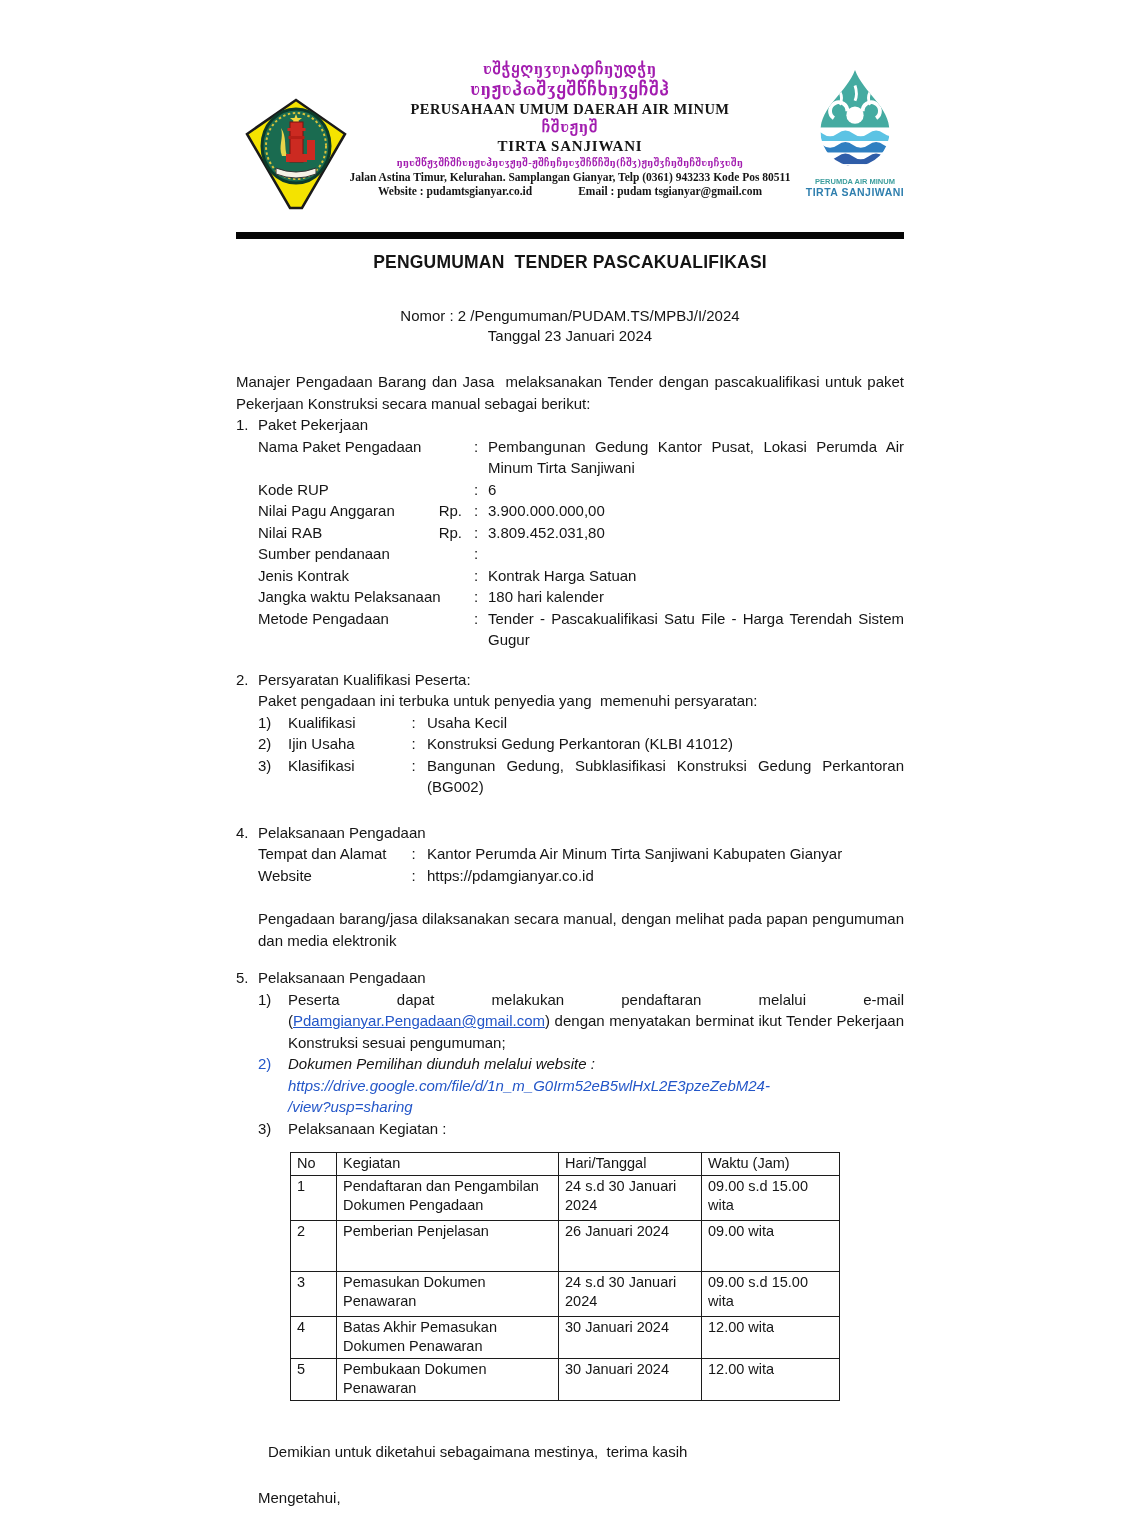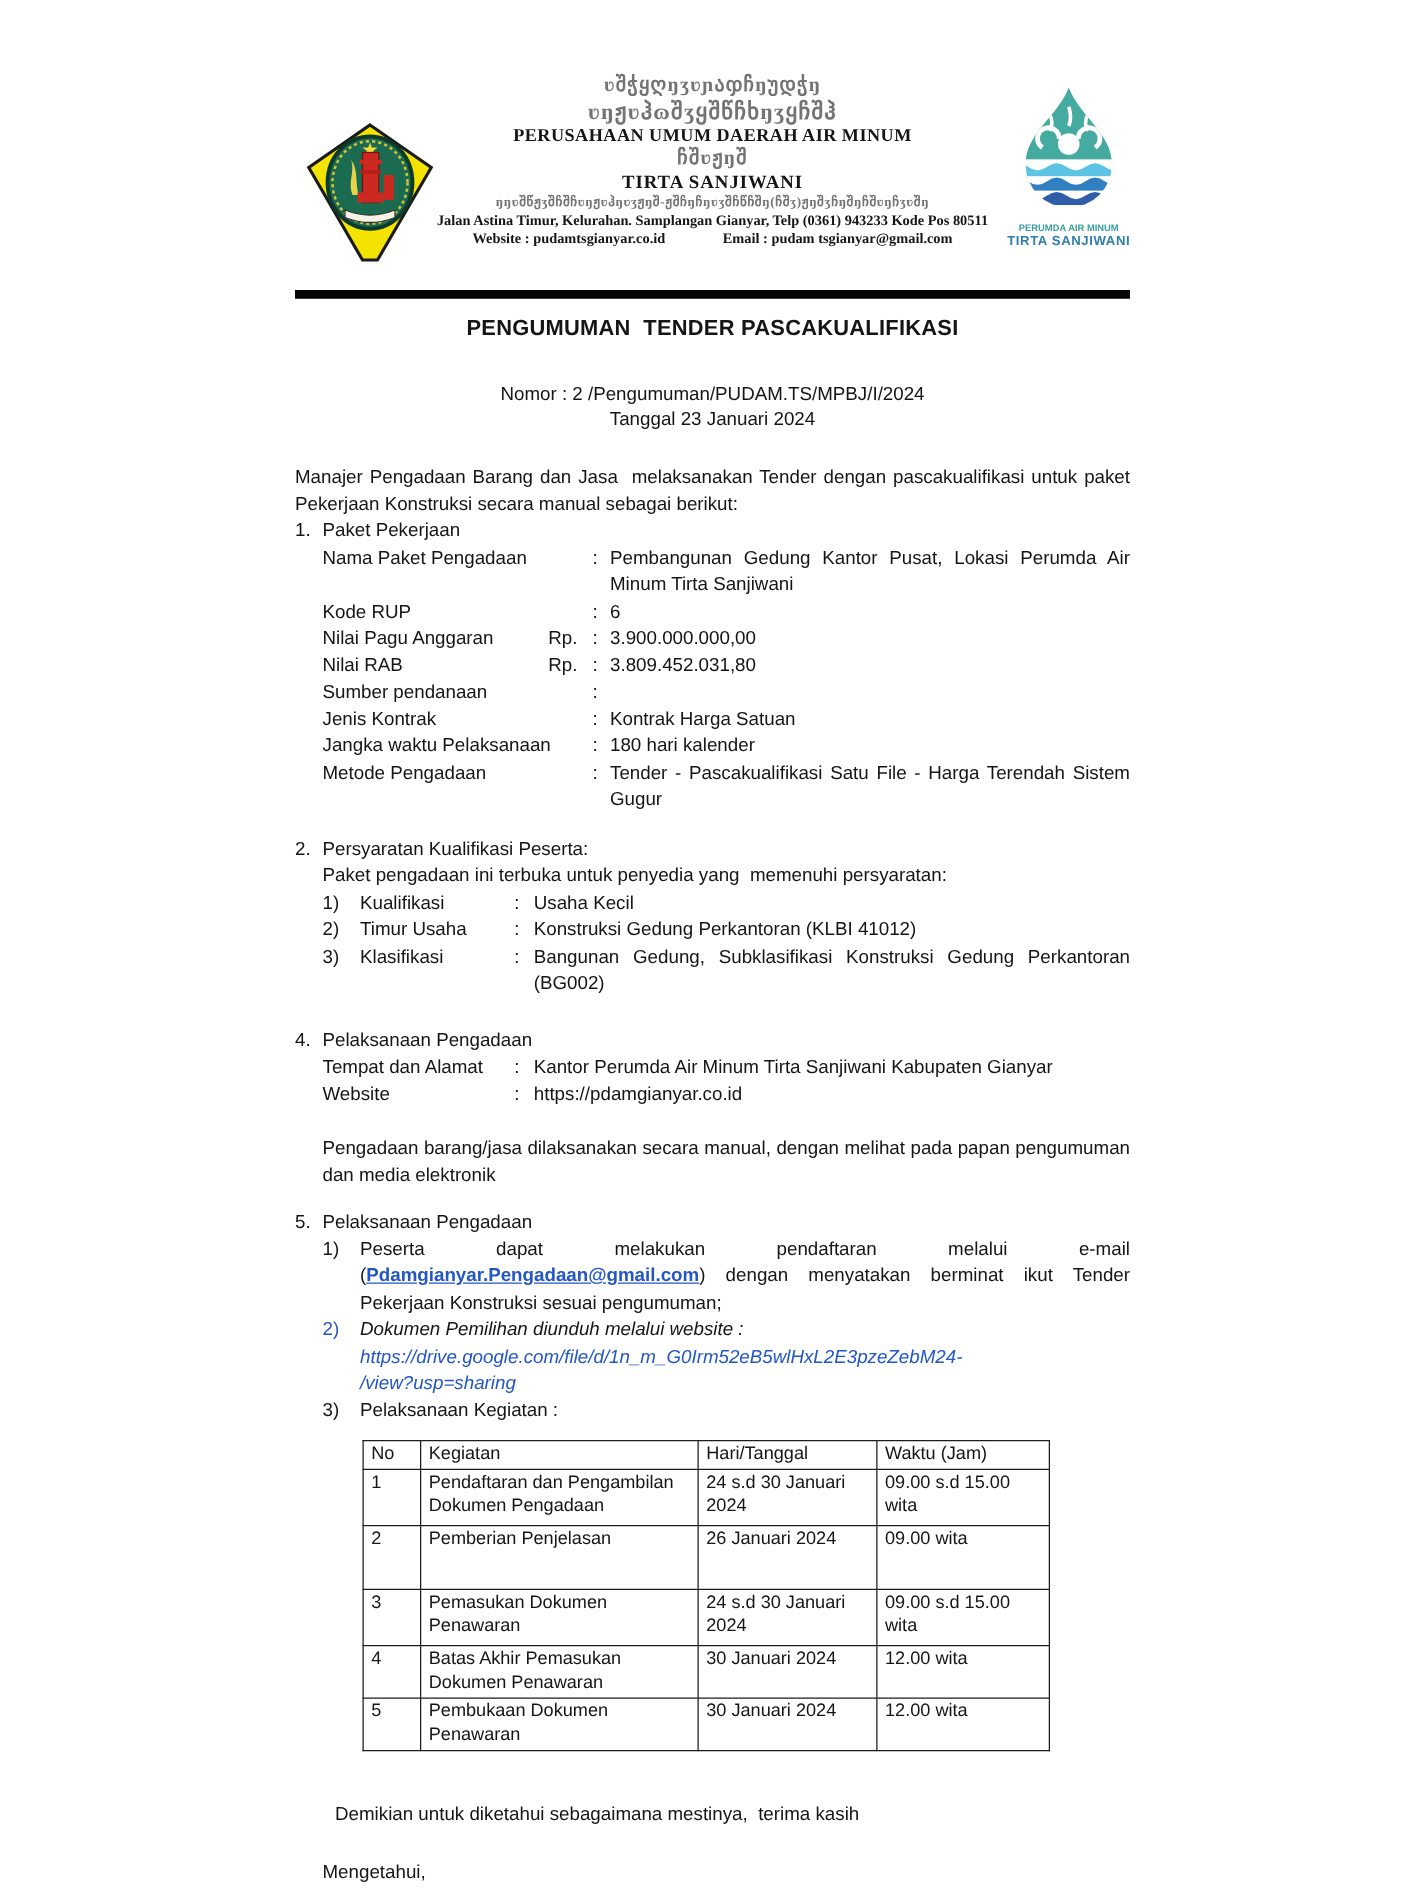--- a/index.html
+++ b/index.html
@@ -6,21 +6,21 @@
   .page{
     position:relative;width:1139px;height:1515px;background:#ffffff;
     overflow:hidden;font-family:"Liberation Sans",sans-serif;color:#151515;
   }
   .content{position:absolute;left:236px;top:60px;width:668px;}
   .pre{white-space:pre-wrap;}
 
   
   .letterhead{position:relative;min-height:168px;font-family:"Liberation Serif",serif;}
   .lh-center{margin:0 104px;text-align:center;line-height:1.12;}
-  .bal{color:#737373;font-weight:bold;}
+  .bal{color:#a21caf;font-weight:bold;}
   .bal1{font-size:16px;letter-spacing:1px;}
   .bal2{font-size:18px;letter-spacing:1px;margin-top:1px;}
   .bal3{font-size:16px;letter-spacing:1px;margin-top:1px;}
   .bal4{font-size:10.5px;letter-spacing:.5px;margin-top:2px;white-space:nowrap;}
   .lh-gov{font-size:17px;font-weight:bold;letter-spacing:.4px;margin-top:1px;}
   .lh-comp{font-size:14.5px;font-weight:bold;letter-spacing:.4px;margin-top:2px;}
   .lh-brand{font-size:15px;font-weight:bold;letter-spacing:.8px;margin-top:2px;}
   .lh-addr{font-size:11.5px;font-weight:bold;margin-top:2px;white-space:nowrap;}
   .lh-web{font-size:11.5px;font-weight:bold;margin-top:1px;display:flex;justify-content:center;gap:46px;}
   .lh-logo-left{position:absolute;left:8px;top:38px;}
@@ -49,21 +49,21 @@
   .it-no{flex:0 0 30px;}
   .it-label{flex:0 0 112px;}
   .it-colon{flex:0 0 27px;text-align:center;}
   .it-value{flex:1;text-align:justify;}
   .kv2{display:flex;}
   .kv2-label{flex:0 0 142px;}
   .kv2-colon{flex:0 0 27px;text-align:center;}
   .kv2-value{flex:1;}
   .num5{flex:0 0 30px;}
   .blue{color:#2356c8;}
-  a.doc-link{color:#2356c8;text-decoration:underline;font-weight:bold;}
+  a.doc-link{color:#2356c8;text-decoration:underline;}
   .plain-blue{color:#2356c8;text-decoration:none;}
 
   .gap18{margin-top:18px;} .gap22{margin-top:22px;} .gap24{margin-top:24px;}
   .gap16{margin-top:16px;}
 
   
   table.sched{border-collapse:collapse;margin:13px 0 0 54px;font-size:14.5px;line-height:19px;}
   table.sched td,table.sched th{border:1.5px solid #1c1c1c;padding:1px 6px 2px 6px;vertical-align:top;font-weight:normal;text-align:left;}
   .col-no{width:33px;} .col-keg{width:209px;} .col-hari{width:130px;} .col-waktu{width:125px;}
   td.just{text-align:justify;}
@@ -224,21 +224,21 @@
         <div>Persyaratan Kualifikasi Peserta:</div>
         <div class="pre">Paket pengadaan ini terbuka untuk penyedia yang  memenuhi persyaratan:</div>
         <div class="it">
           <div class="it-no">1)</div>
           <div class="it-label">Kualifikasi</div>
           <div class="it-colon">:</div>
           <div class="it-value">Usaha Kecil</div>
         </div>
         <div class="it">
           <div class="it-no">2)</div>
-          <div class="it-label">Timur Usaha</div>
+          <div class="it-label">Ijin Usaha</div>
           <div class="it-colon">:</div>
           <div class="it-value">Konstruksi Gedung Perkantoran (KLBI 41012)</div>
         </div>
         <div class="it">
           <div class="it-no">3)</div>
           <div class="it-label">Klasifikasi</div>
           <div class="it-colon">:</div>
           <div class="it-value">Bangunan Gedung, Subklasifikasi Konstruksi Gedung Perkantoran (BG002)</div>
         </div>
       </div>

